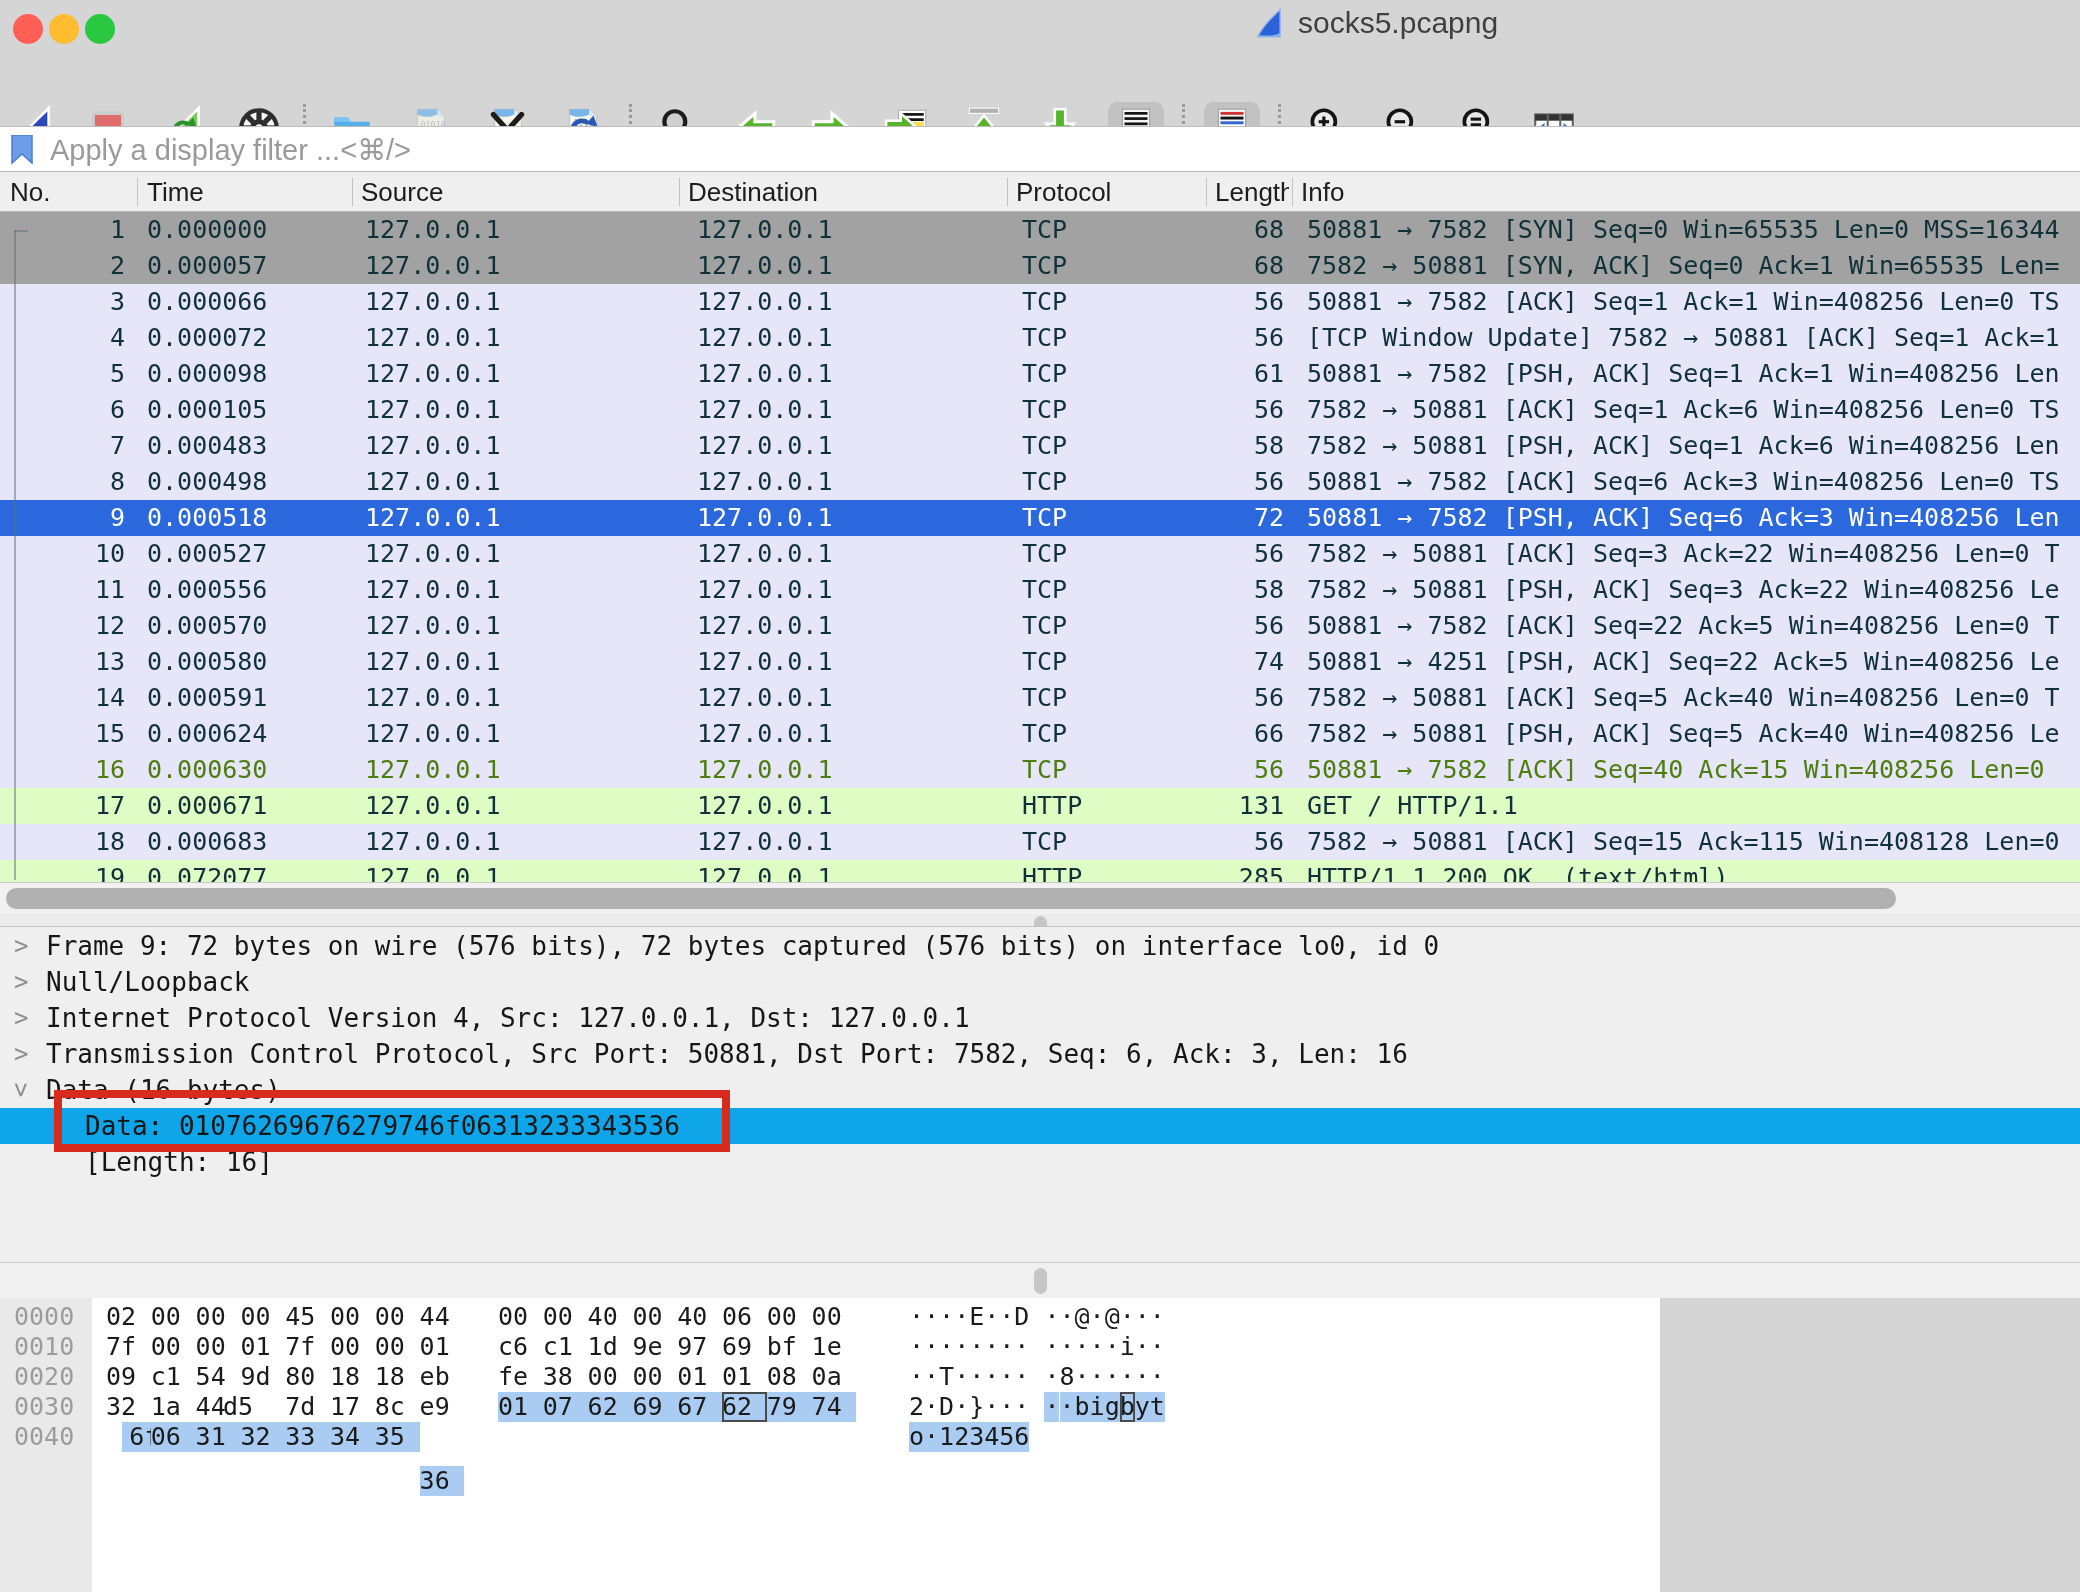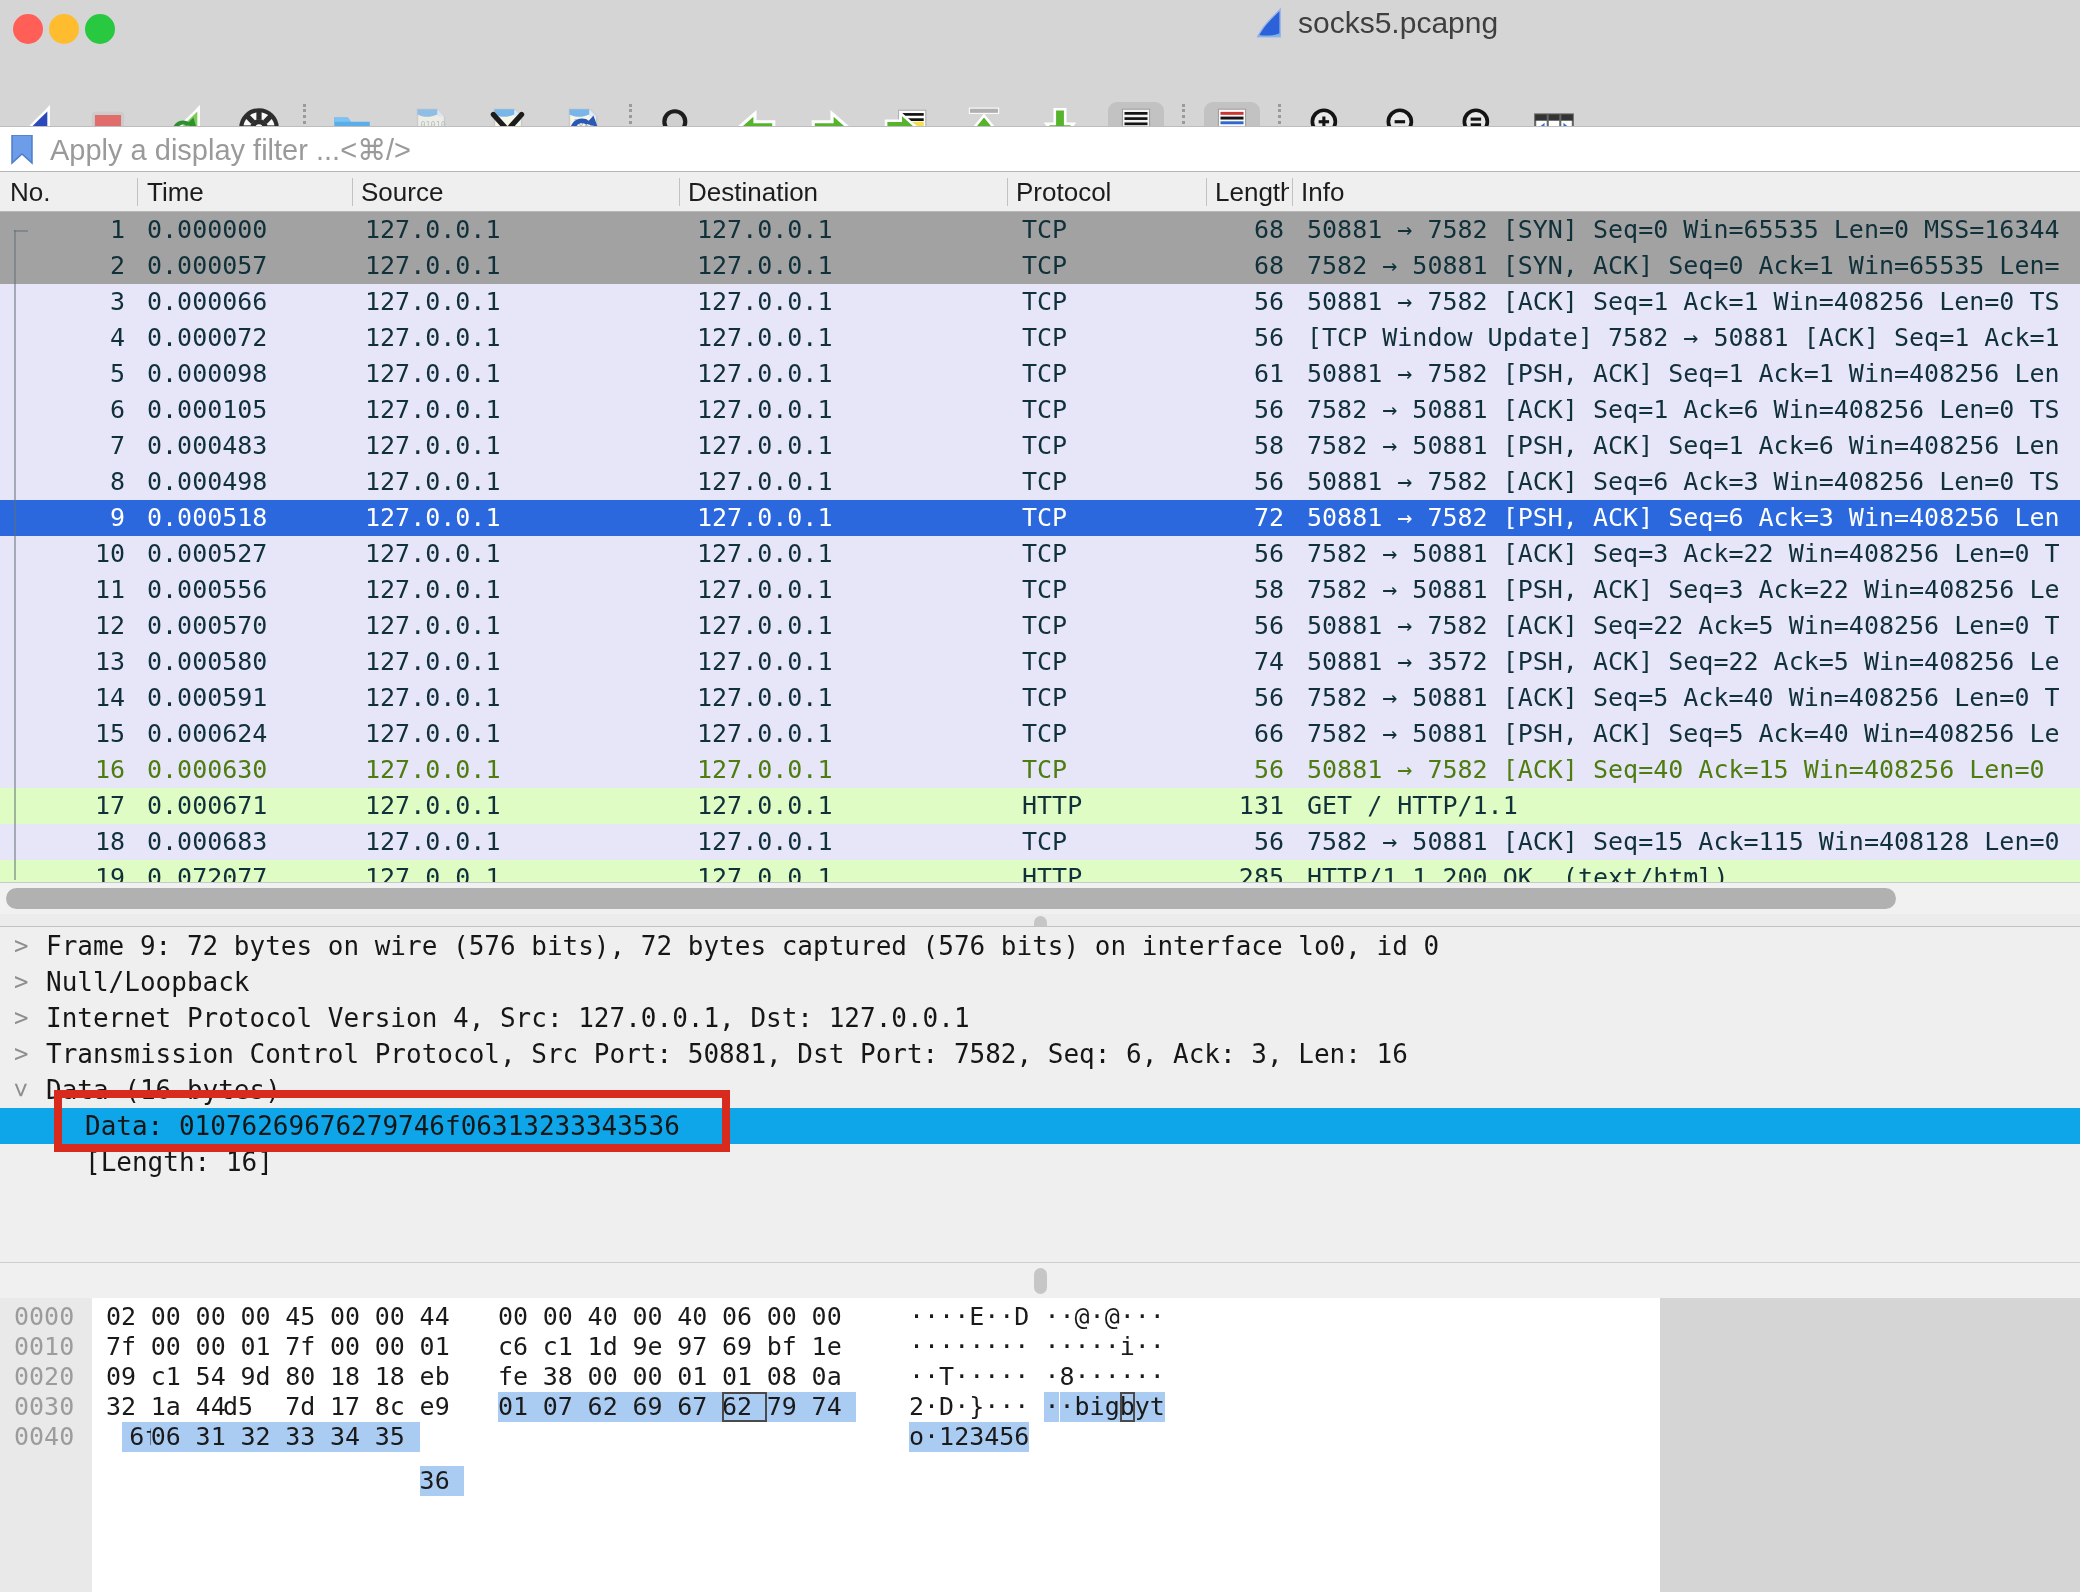--- a/index.html
+++ b/index.html
@@ -393,21 +393,21 @@
         <span class="c-len">56</span>
         <span class="c-info">50881 → 7582 [ACK] Seq=22 Ack=5 Win=408256 Len=0 T</span>
       </div>
       <div class="a prow" style="top: 432px; background: rgb(231, 230, 249); color: rgb(16, 48, 58);">
         <span class="c-no">13</span>
         <span class="c-time">0.000580</span>
         <span class="c-src">127.0.0.1</span>
         <span class="c-dst">127.0.0.1</span>
         <span class="c-proto">TCP</span>
         <span class="c-len">74</span>
-        <span class="c-info">50881 → 3572 [PSH, ACK] Seq=22 Ack=5 Win=408256 Le</span>
+        <span class="c-info">50881 → 4251 [PSH, ACK] Seq=22 Ack=5 Win=408256 Le</span>
       </div>
       <div class="a prow" style="top: 468px; background: rgb(231, 230, 249); color: rgb(16, 48, 58);">
         <span class="c-no">14</span>
         <span class="c-time">0.000591</span>
         <span class="c-src">127.0.0.1</span>
         <span class="c-dst">127.0.0.1</span>
         <span class="c-proto">TCP</span>
         <span class="c-len">56</span>
         <span class="c-info">7582 → 50881 [ACK] Seq=5 Ack=40 Win=408256 Len=0 T</span>
       </div>

